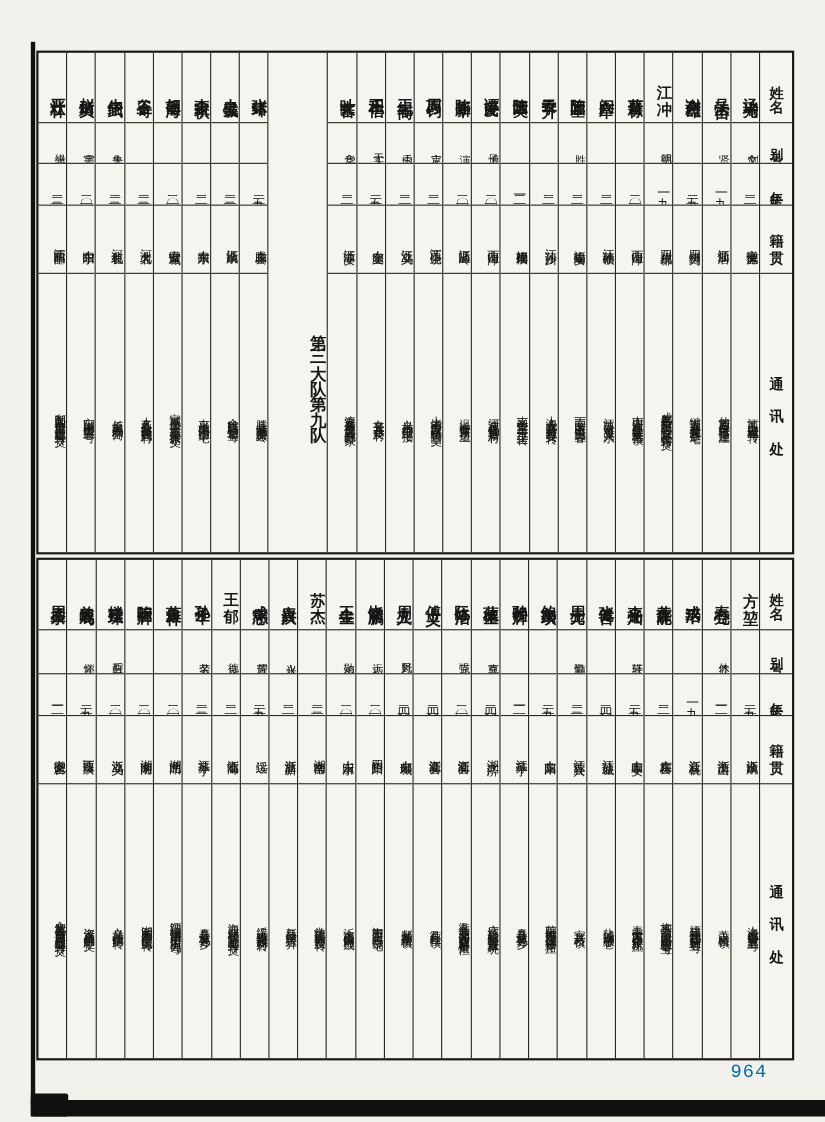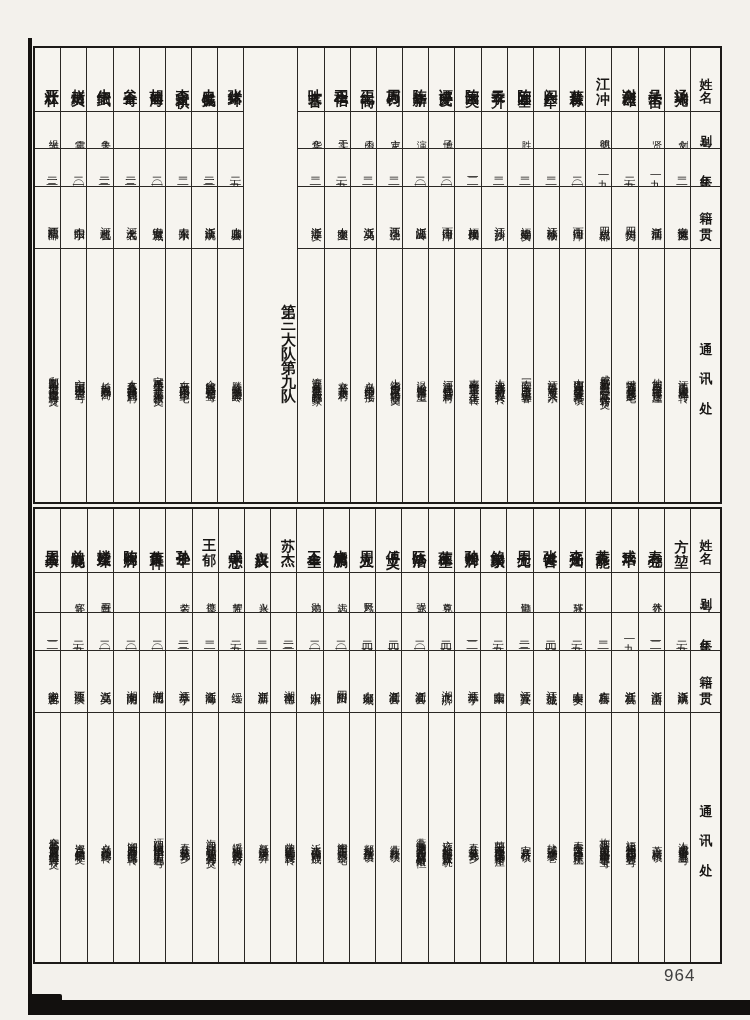--- a/index.html
+++ b/index.html
@@ -66,22 +66,22 @@
   .h-addr{letter-spacing:30px;}
 
   .gcell{
     border-bottom:none;flex:1 1 auto;
     font-size:15px;font-weight:bold;letter-spacing:14px;
     padding-top:132px;
   }
 
   .page-number{
     position:absolute;left:664px;top:966px;
-    font-size:17px;letter-spacing:1px;color:#404040;
-    font-family:Liberation Sans, sans-serif;
+    font-size:17px;letter-spacing:1px;color:#0369a1;
+    font-family:Liberation Mono, monospace;
   }
 </style>
 </head>
 <body>
 
 <div class="scan-left-line"></div>
 <div class="scan-bottom-bar"></div>
 <div class="scan-bottom-blob"></div>
 
 <div class="roster" id="table-top">

